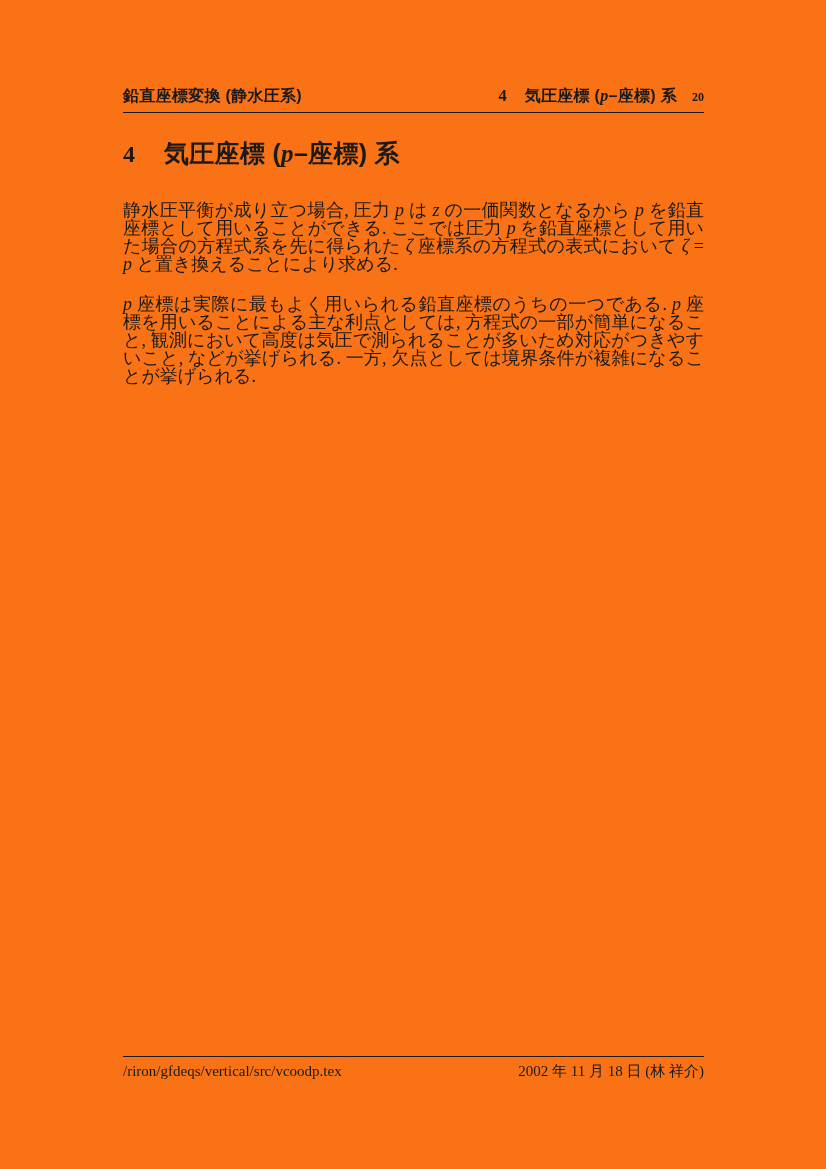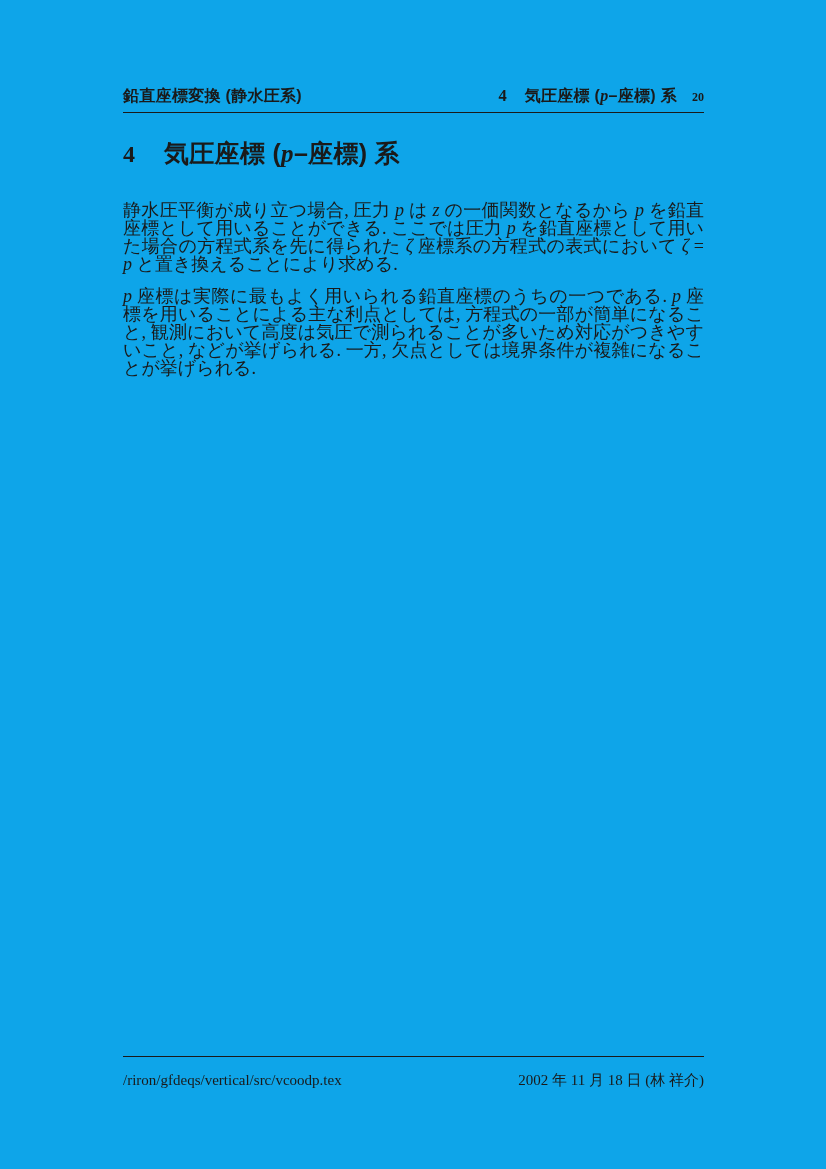--- a/index.html
+++ b/index.html
@@ -4,21 +4,21 @@
 <style>
   html, body {
     margin: 0;
     padding: 0;
     background: #ffffff;
   }
   .page {
     position: relative;
     width: 826px;
     height: 1169px;
-    background: #0ea5e9;
+    background: #f97316;
     color: #1a1a1a;
     overflow: hidden;
   }
 
   
   .running-header {
     position: absolute;
     left: 123px;
     top: 86px;
     width: 581px;
@@ -96,31 +96,31 @@
     width: 581px;
     font-family: "Liberation Serif", "DejaVu Serif", serif;
     font-size: 18px;
     line-height: 18px;
     text-align: justify;
   }
   .para {
     margin: 0;
   }
   .para + .para {
-    margin-top: 14px;
+    margin-top: 22px;
   }
 
   
   .running-footer {
     position: absolute;
     left: 123px;
     top: 1056px;
     width: 581px;
     border-top: 1.3px solid #1a1a1a;
-    padding-top: 14px;
+    padding-top: 5px;
     display: flex;
     justify-content: space-between;
     align-items: baseline;
     font-family: "Liberation Serif", "DejaVu Serif", serif;
     font-size: 15px;
     white-space: nowrap;
   }
 </style>
 </head>
 <body>

